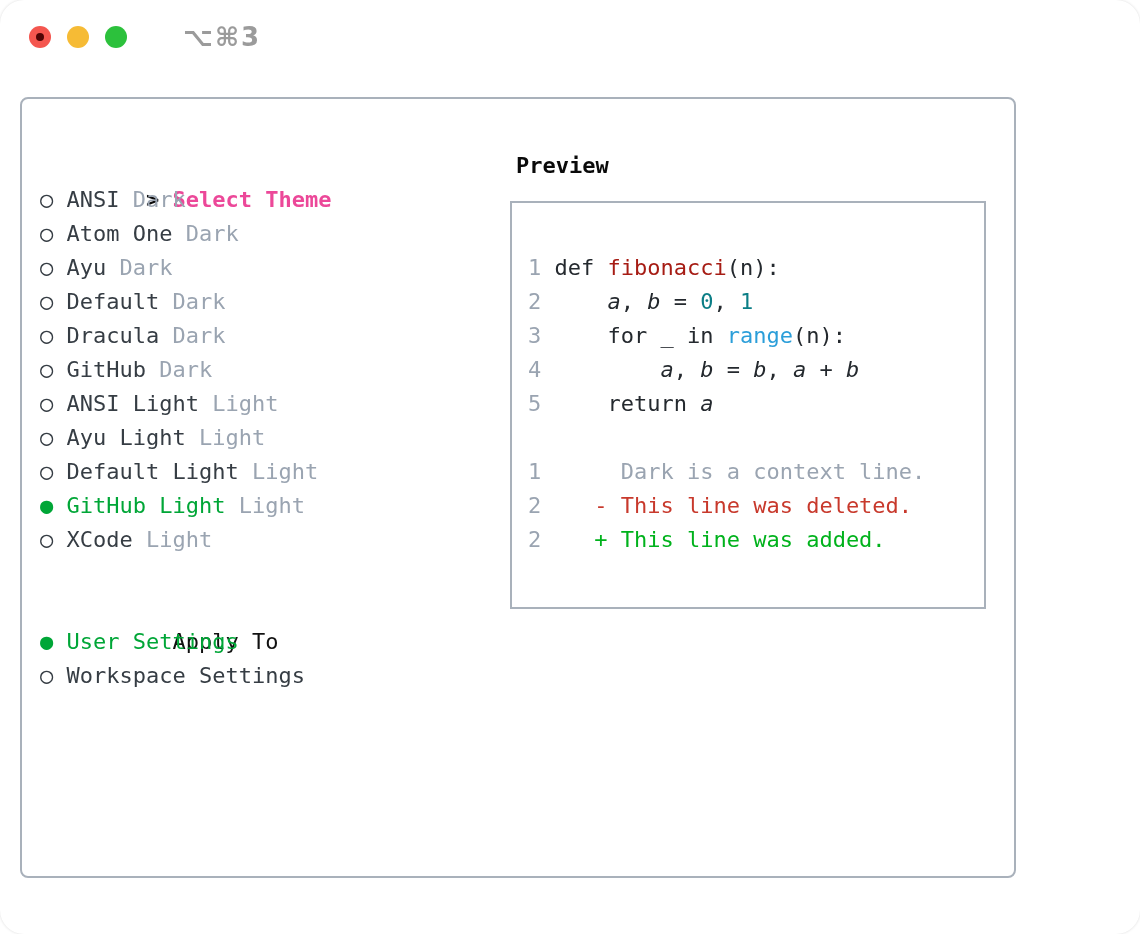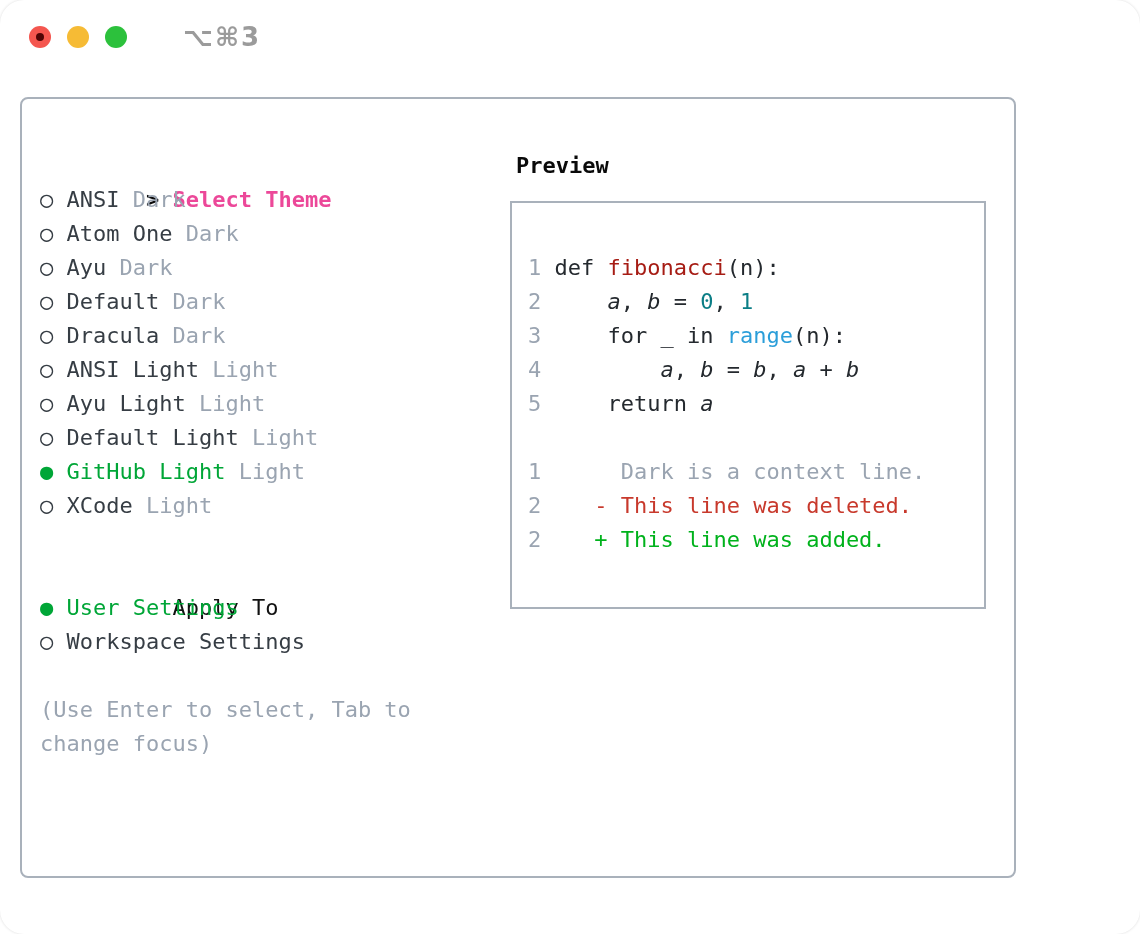--- a/index.html
+++ b/index.html
@@ -91,39 +91,39 @@
       <div class="row header">
         <span class="marker prompt">&gt;</span><span class="label">Select Theme</span>
       </div>
 
       <div>
           <div class="row"><span class="marker">○</span><span class="name">ANSI</span><span class="tag">Dark</span></div>
           <div class="row"><span class="marker">○</span><span class="name">Atom One</span><span class="tag">Dark</span></div>
           <div class="row"><span class="marker">○</span><span class="name">Ayu</span><span class="tag">Dark</span></div>
           <div class="row"><span class="marker">○</span><span class="name">Default</span><span class="tag">Dark</span></div>
           <div class="row"><span class="marker">○</span><span class="name">Dracula</span><span class="tag">Dark</span></div>
+          <div class="row"><span class="marker">○</span><span class="name">GitHub</span><span class="tag">Dark</span></div>
           <div class="row"><span class="marker">○</span><span class="name">ANSI Light</span><span class="tag">Light</span></div>
           <div class="row"><span class="marker">○</span><span class="name">Ayu Light</span><span class="tag">Light</span></div>
           <div class="row"><span class="marker">○</span><span class="name">Default Light</span><span class="tag">Light</span></div>
           <div class="row"><span class="marker on">●</span><span class="name on">GitHub Light</span><span class="tag">Light</span></div>
           <div class="row"><span class="marker">○</span><span class="name">XCode</span><span class="tag">Light</span></div>
         </div>
 
       <div class="spacer"></div>
 
       <div class="row subheader">
         <span class="marker"></span><span class="label">Apply To</span>
       </div>
 
       <div>
           <div class="row"><span class="marker on">●</span><span class="name on">User Settings</span></div>
           <div class="row"><span class="marker">○</span><span class="name">Workspace Settings</span></div>
         </div>
 
-      <div class="help">(Use Enter to select, Tab to change focus)</div>
     </div>
 
     <div class="right-col">
       <div class="preview-title">Preview</div>
       <div class="preview-box">
           <div class="pline"><span class="lnum">1</span><span class="s-code">def </span><span class="s-func">fibonacci</span><span class="s-code">(n):</span></div>
           <div class="pline"><span class="lnum">2</span><span class="s-code">    </span><span class="s-var">a</span><span class="s-code">, </span><span class="s-var">b</span><span class="s-code"> = </span><span class="s-num">0</span><span class="s-code">, </span><span class="s-num">1</span></div>
           <div class="pline"><span class="lnum">3</span><span class="s-code">    for _ in </span><span class="s-builtin">range</span><span class="s-code">(n):</span></div>
           <div class="pline"><span class="lnum">4</span><span class="s-code">        </span><span class="s-var">a</span><span class="s-code">, </span><span class="s-var">b</span><span class="s-code"> = </span><span class="s-var">b</span><span class="s-code">, </span><span class="s-var">a</span><span class="s-code"> + </span><span class="s-var">b</span></div>
           <div class="pline"><span class="lnum">5</span><span class="s-code">    return </span><span class="s-var">a</span></div>

